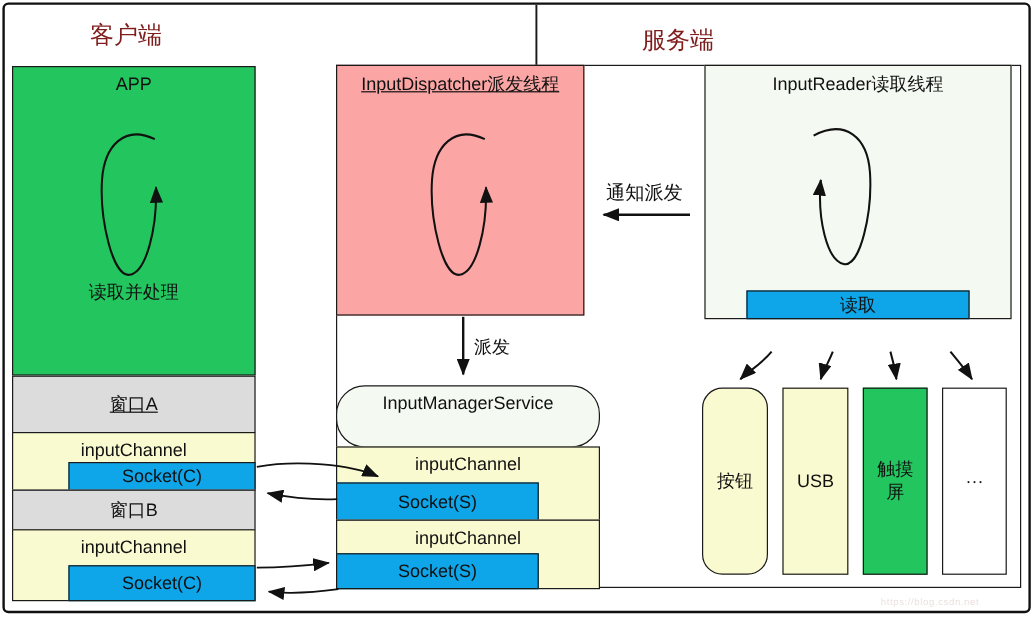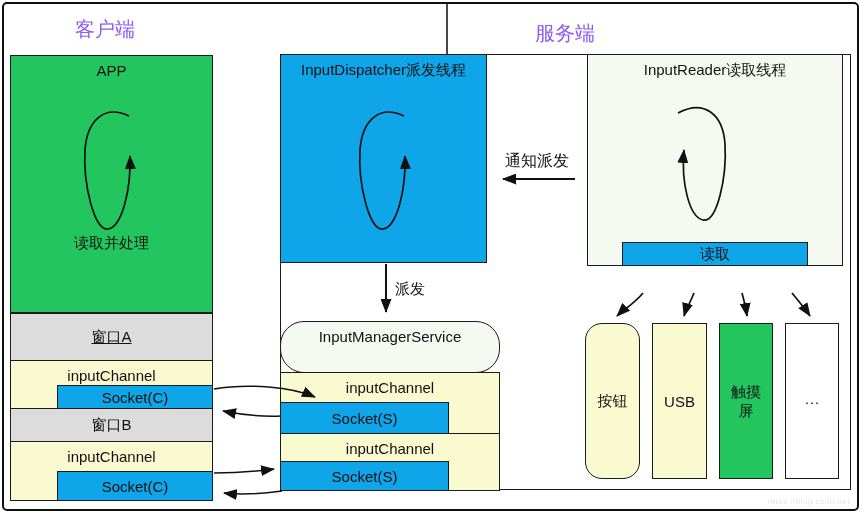--- a/index.html
+++ b/index.html
@@ -5,34 +5,34 @@
   html,body { margin:0; padding:0; background:#ffffff; }
   .canvas {
     position:relative; width:862px; height:514px; background:#ffffff;
     font-family:"Liberation Sans","DejaVu Sans",sans-serif; color:#111;
     overflow:hidden;
   }
   .frame {
     position:absolute; left:2px; top:2px; width:853px; height:505px;
     border:2.5px solid #111; border-radius:5px;
   }
-  .title { position:absolute; font-size:20px; color:#8b5cf6; text-align:center; }
+  .title { position:absolute; font-size:20px; color:#7f1d1d; text-align:center; }
   .box {
     position:absolute; box-sizing:border-box; border:1.6px solid #1a1a1a;
     display:flex; align-items:center; justify-content:center;
     font-size:15px; color:#111; text-align:center;
   }
   .box.top-label { align-items:flex-start; padding-top:6px; }
   .lbl { position:absolute; font-size:15px; color:#111; }
   .center { text-align:center; }
   .cyan   { background:#22c55e; }
   .gray   { background:#dcdcdc; }
   .yellow { background:#fafad0; }
   .purple { background:#0ea5e9; }
-  .pink   { background:#0ea5e9; }
+  .pink   { background:#fca5a5;text-decoration:underline; }
   .pinkbar{ background:#f9c4c8; }
   .mint   { background:#f4faf1; }
   .white  { background:#ffffff; }
   .container { position:absolute; box-sizing:border-box; border:1.6px solid #1a1a1a; background:#ffffff; }
   .device-label { display:inline-block; }
   .device.wrap .device-label { max-width:34px; line-height:19px; }
   .arrows { position:absolute; left:0; top:0; pointer-events:none; }
   .watermark {
     position:absolute; font-size:8px; color:#b98a8a; opacity:0.28;
     letter-spacing:0.5px;
@@ -112,21 +112,21 @@
   <div class="box yellow device" style="left:652px; top:323px; width:55px; height:156px;text-align:center;">
     <span class="device-label">USB</span>
   </div>
   <div class="box cyan device wrap" style="left:719px; top:323px; width:54px; height:156px;">
     <span class="device-label">触摸屏</span>
   </div>
   <div class="box white device" style="left:785px; top:323px; width:54px; height:156px;">
     <span class="device-label">···</span>
   </div>
 
-  <div class="watermark" style="left:700px; top:497px; width:150px; text-align:right;">https://blog.csdn.net</div>
+  <div class="watermark" style="left:700px; top:497px; width:150px; text-align:center;">https://blog.csdn.net</div>
 
   <svg class="arrows" width="862" height="514" viewBox="0 0 862 514">
     <defs>
       <marker id="ah" markerUnits="userSpaceOnUse" markerWidth="14" markerHeight="11" refX="13" refY="5.5" orient="auto">
         <path d="M0,0 L14,5.5 L0,11 Z" fill="#111"></path>
       </marker>
     </defs>
 
     <path d="M447,4 L447,54" stroke="#1a1a1a" stroke-width="1.6" fill="none"></path>
 

